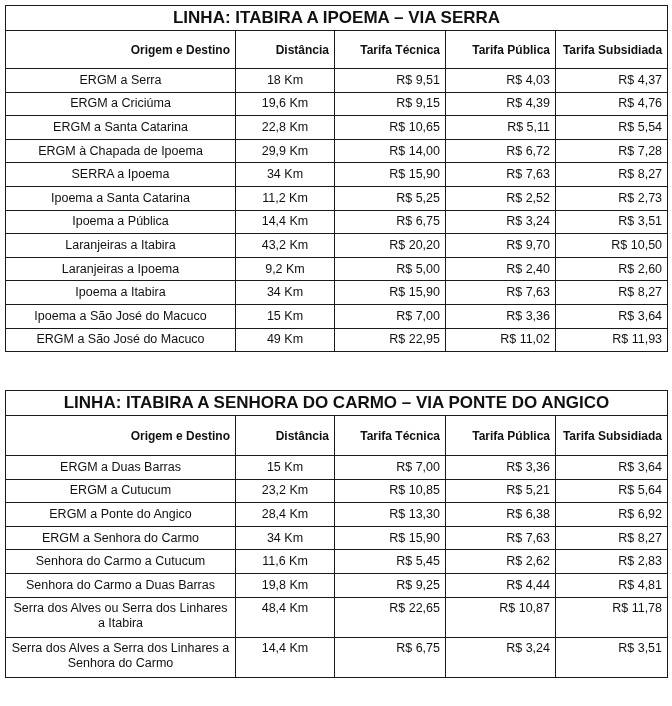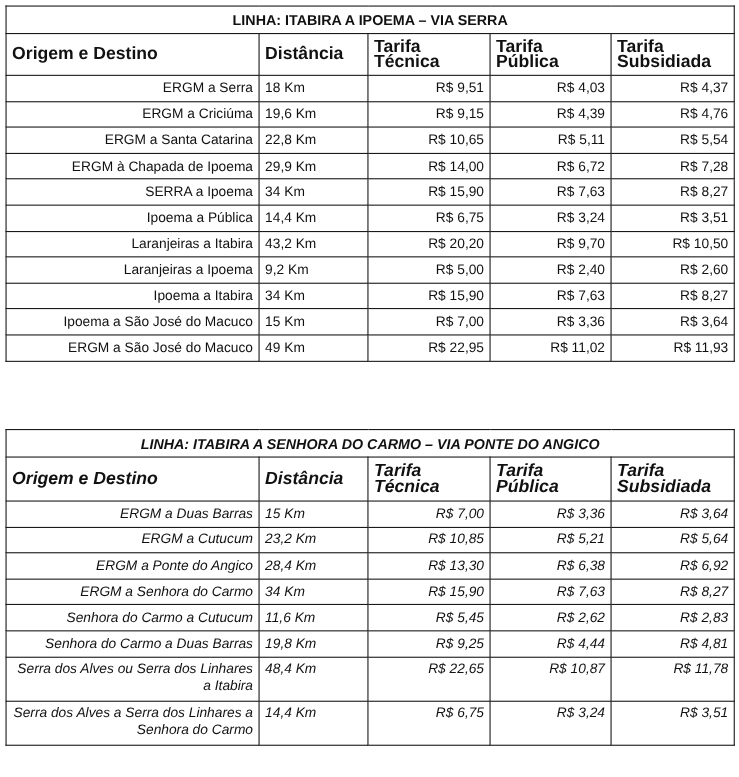--- a/index.html
+++ b/index.html
@@ -1,30 +1,30 @@
 <!DOCTYPE html>
 <html><head>
 <meta charset="utf-8">
 <style>
   html, body { margin: 0; padding: 0; background: #ffffff; }
   body { width: 672px; height: 706px; position: relative; overflow: hidden;
          font-family: "Liberation Sans", "DejaVu Sans", sans-serif; color: #111; }
   .fare-table { position: absolute; left: 5px; width: 662px; border-collapse: collapse;
                 table-layout: fixed; font-size: 12.5px; }
   .fare-table td, .fare-table th { border: 1.2px solid #1a1a1a; padding: 0 5px; }
-  .fare-table .title-row th { height: 24px; font-weight: bold; font-size: 13px; text-align: center; }
-  .fare-table .head-row th { font-weight: bold; text-align: left; font-size: 16px; line-height: 14px; }
+  .fare-table .title-row th { height: 24px; font-weight: bold; font-size: 17px; text-align: center; }
+  .fare-table .head-row th { font-weight: bold; text-align: right; font-size: 12px; line-height: 14px; }
   .fare-table td { height: 22.6px; line-height: 15px; }
-  .fare-table td.route { text-align: right; margin-left: 48px; }
-  .fare-table td.dist { text-align: left; }
+  .fare-table td.route { text-align: center; margin-left: 48px; }
+  .fare-table td.dist { text-align: center; }
   .fare-table td.money { text-align: right; }
   .fare-table tr.tall td { height: 36px; vertical-align: top; padding-top: 3px; }
   #t1 { top: 5px; }
   #t1 .head-row th { height: 37px; }
-  #t2 { top: 390px; font-style: italic; }
+  #t2 { top: 390px; }
   #t2 .head-row th { height: 39px; }
   col.c1 { width: 230px; } col.c2 { width: 99px; } col.c3 { width: 111px; }
   col.c4 { width: 110px; } col.c5 { width: 112px; }
 </style>
 </head>
 <body>
 
 <table class="fare-table" id="t1">
   <colgroup>
       <col class="c1">
@@ -75,20 +75,27 @@
         <td class="money">R$ 7,28</td>
       </tr>
       <tr>
         <td class="route">SERRA a Ipoema</td>
         <td class="dist">34 Km</td>
         <td class="money">R$ 15,90</td>
         <td class="money">R$ 7,63</td>
         <td class="money">R$ 8,27</td>
       </tr>
       <tr>
+        <td class="route">Ipoema a Santa Catarina</td>
+        <td class="dist">11,2 Km</td>
+        <td class="money">R$ 5,25</td>
+        <td class="money">R$ 2,52</td>
+        <td class="money">R$ 2,73</td>
+      </tr>
+      <tr>
         <td class="route">Ipoema a Pública</td>
         <td class="dist">14,4 Km</td>
         <td class="money">R$ 6,75</td>
         <td class="money">R$ 3,24</td>
         <td class="money">R$ 3,51</td>
       </tr>
       <tr>
         <td class="route">Laranjeiras a Itabira</td>
         <td class="dist">43,2 Km</td>
         <td class="money">R$ 20,20</td>

